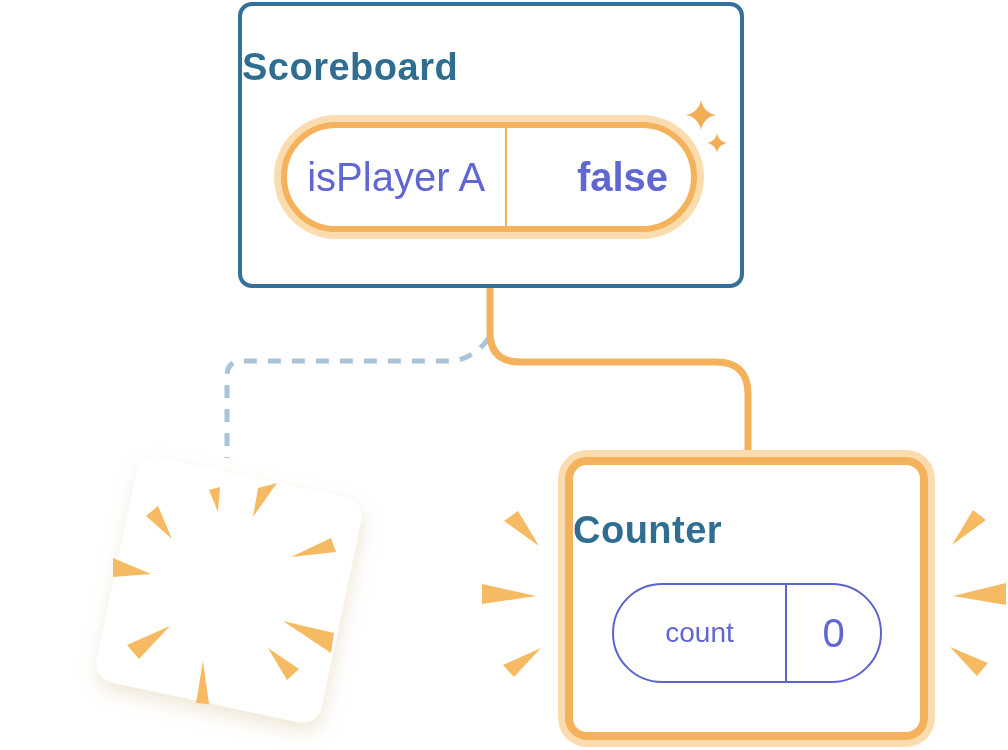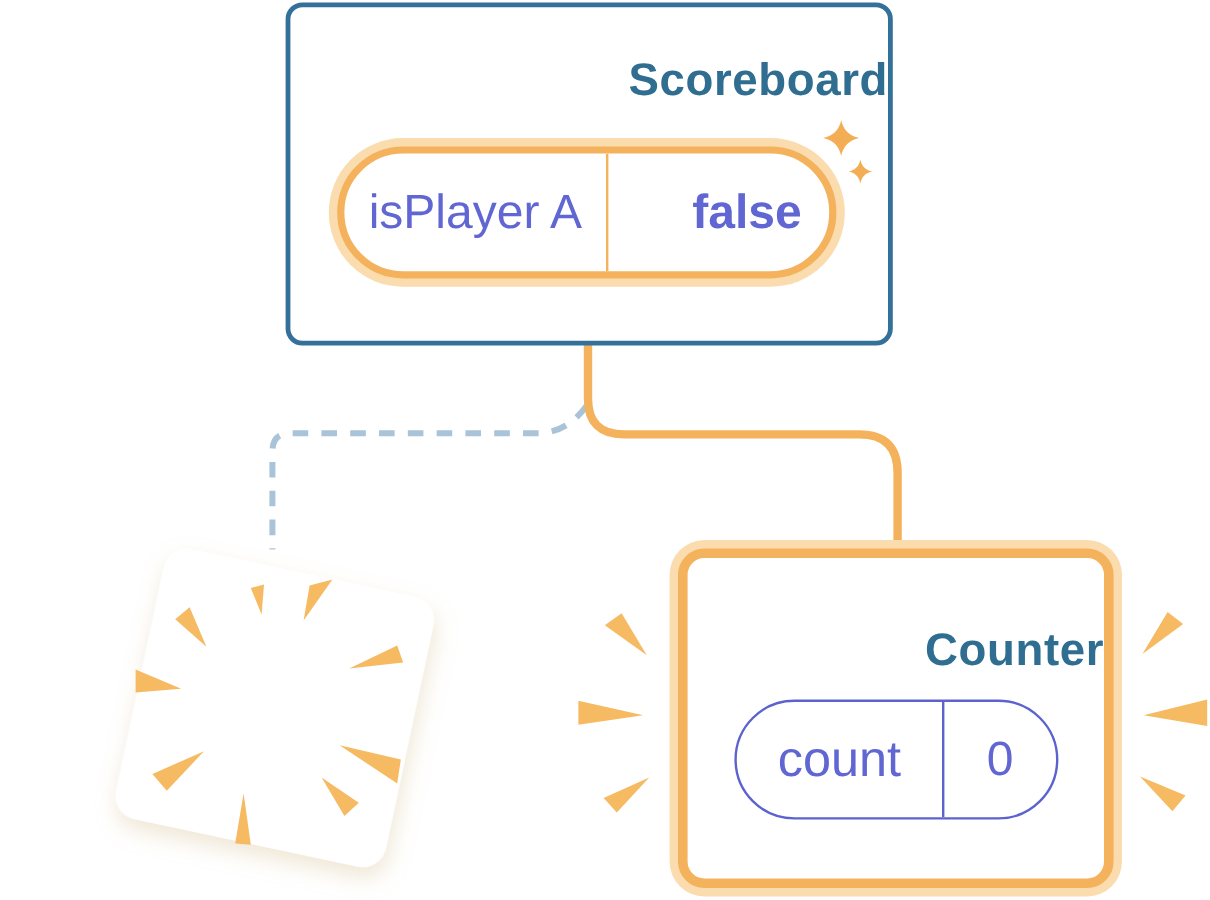--- a/index.html
+++ b/index.html
@@ -39,28 +39,28 @@
   .card-counter {
     left: 565px; top: 457px;
     width: 363px; height: 283px;
     border: 8px solid #f5b25c;
     box-shadow: 0 0 0 7px #fbdcae;
     border-radius: 22px;
   }
   .card-title {
     position: absolute;
     left: 0; right: 0;
-    text-align: right;
+    text-align: left;
     font-size: 38px;
     font-weight: 700;
     letter-spacing: 0.5px;
     color: #2f6e90;
   }
   .card-scoreboard .card-title { top: 40px; }
-  .card-counter   .card-title { top: 56px; }
+  .card-counter   .card-title { top: 44px; }
 
   .pill {
     position: absolute;
     box-sizing: border-box;
     display: flex;
     align-items: stretch;
     background: #ffffff;
     border-radius: 999px;
     overflow: hidden;
   }
@@ -77,21 +77,21 @@
   }
   .pill-cell {
     display: flex;
     align-items: center;
     justify-content: center;
     color: #6066d2;
     text-align: center;
   }
   .pill-orange .pill-cell-key   { width: 247px; font-size: 40px; }
   .pill-orange .pill-cell-value { width: 155px; font-size: 40px; font-weight: 700; padding-left: 47px; }
-  .pill-purple .pill-cell-key   { width: 171px; font-size: 42px; }
+  .pill-purple .pill-cell-key   { width: 171px; font-size: 28px; }
   .pill-purple .pill-cell-value { width: 93px;  font-size: 40px; }
   .pill-divider { width: 2px; }
   .pill-orange .pill-divider { background: #f5b25c; }
   .pill-purple .pill-divider { background: #5c63cf; }
 </style>
 </head>
 <body>
 
 <div class="stage">
 

